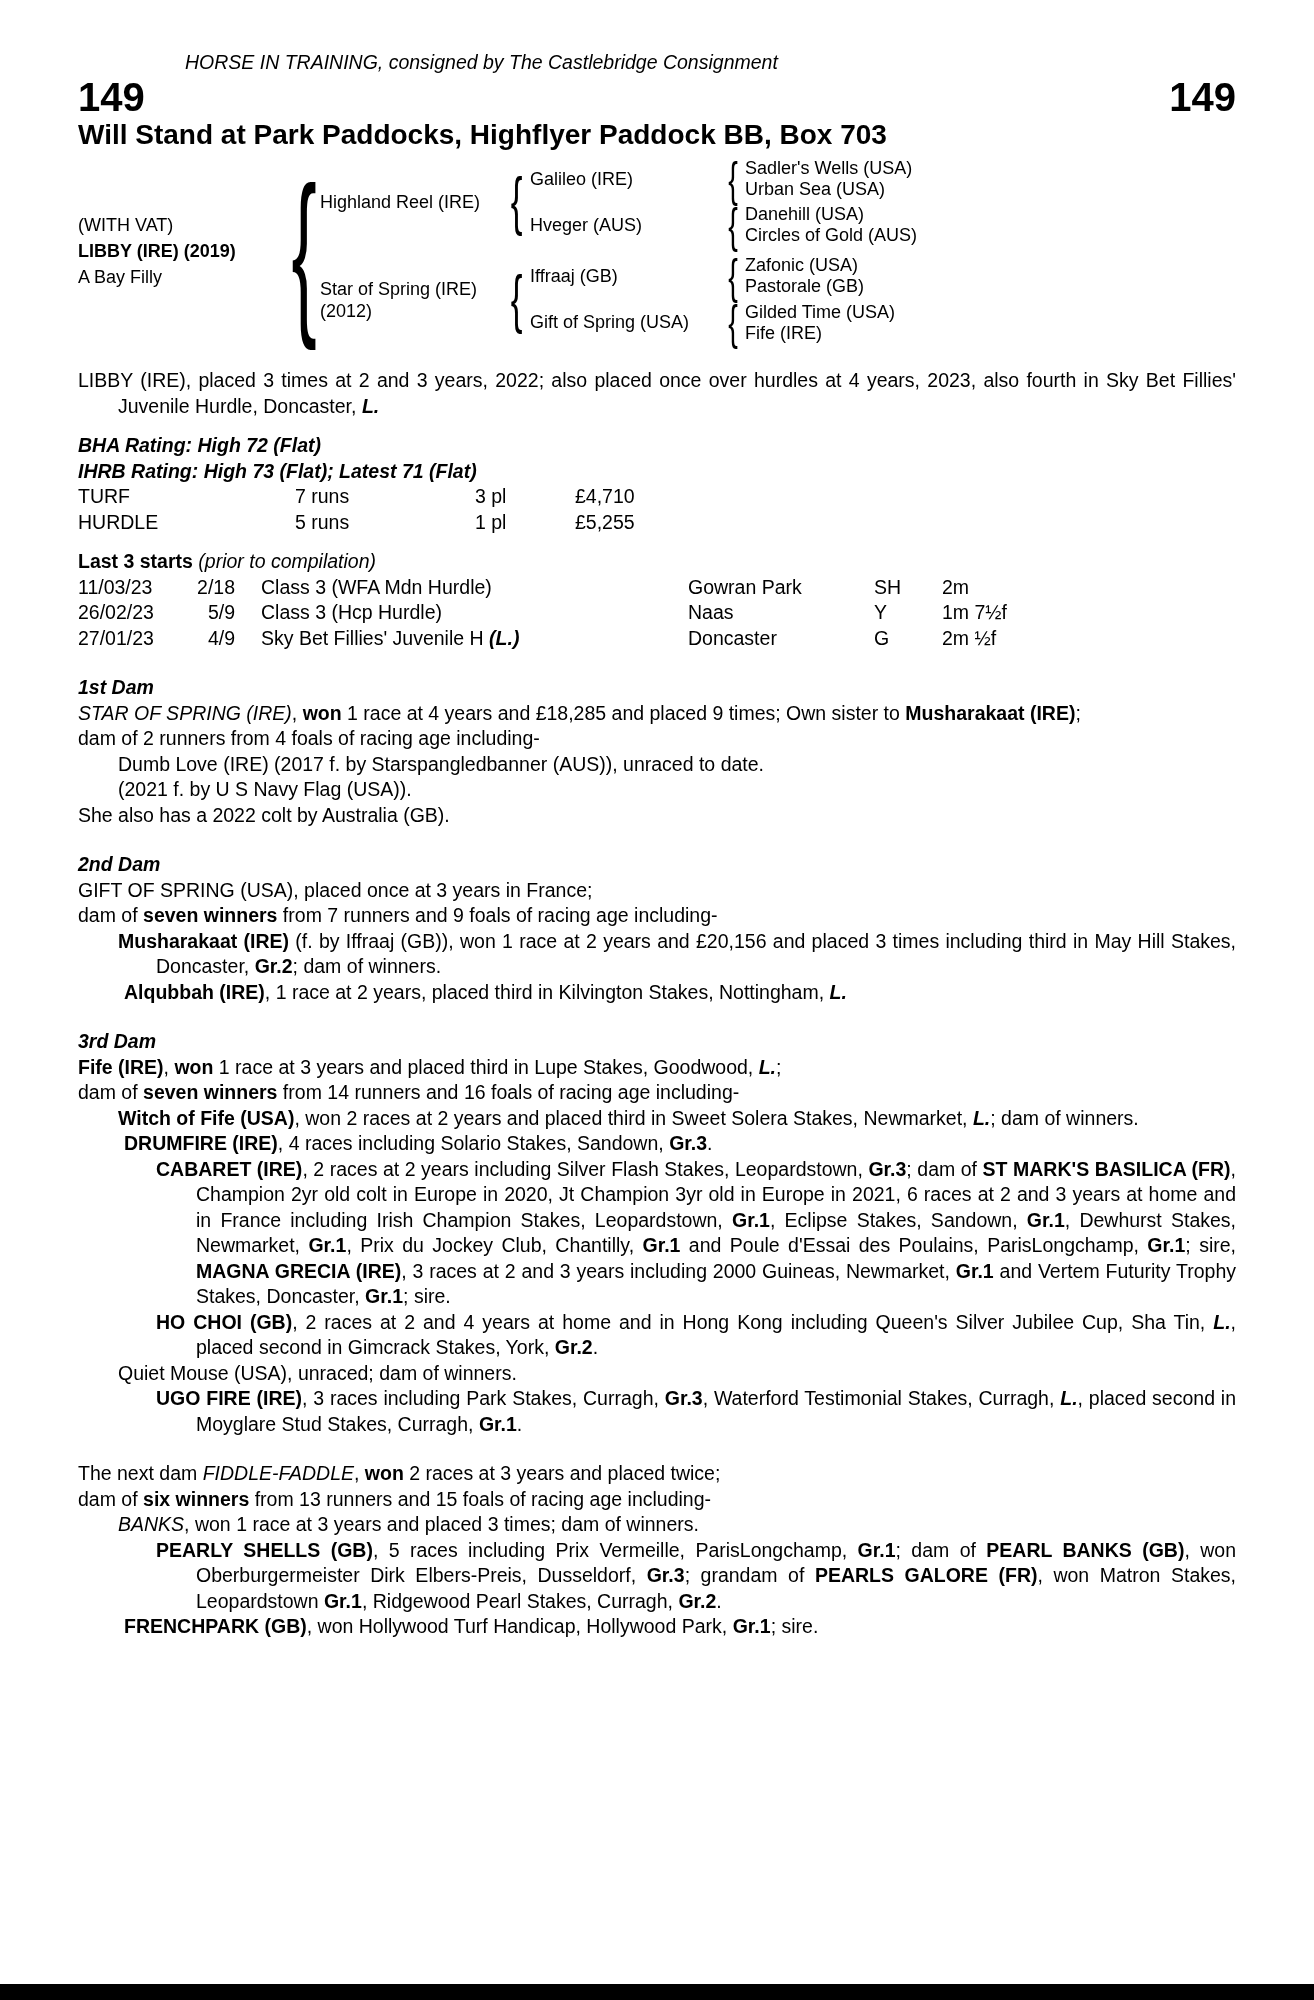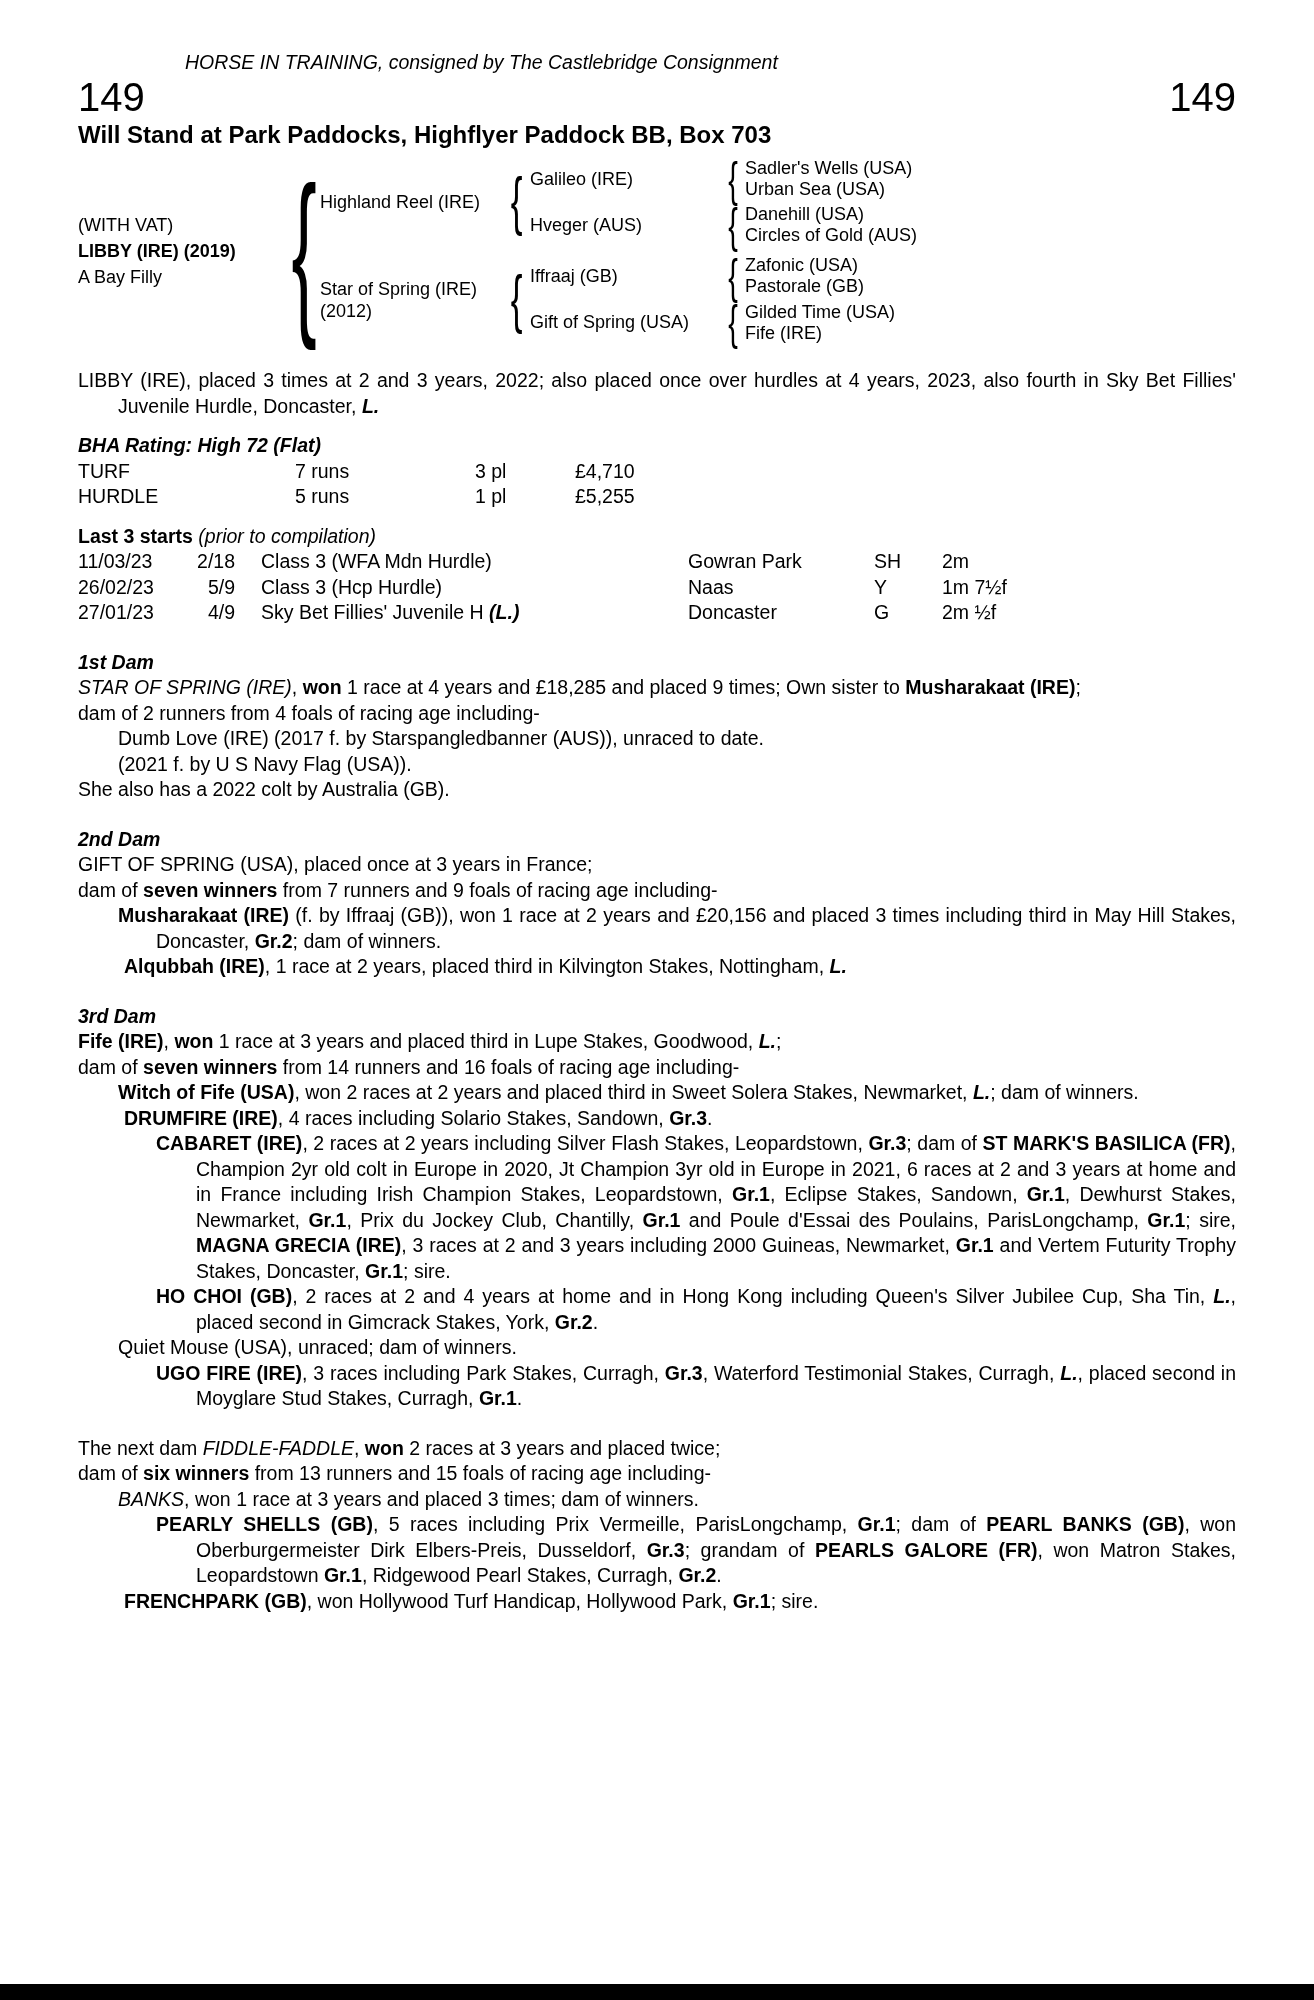--- a/index.html
+++ b/index.html
@@ -17,22 +17,22 @@
   .h0{padding-left:40px;text-indent:-40px;}
   .i1{margin-left:40px;}
   .i1h{margin-left:40px;padding-left:38px;text-indent:-38px;}
   .i2{margin-left:46px;}
   .i2h{margin-left:78px;padding-left:40px;text-indent:-40px;}
   .section{margin-top:24px;}
   .tight{margin-top:14px;}
 
   .consign{font-style:italic;padding-left:107px;line-height:24px;}
   .lot-row{display:flex;justify-content:space-between;align-items:flex-start;margin-top:2px;}
-  .lot{font-size:40px;font-weight:400;line-height:1.05;}
-  .stand{font-weight:700;font-size:24px;margin-top:4px;}
+  .lot{font-size:40px;font-weight:700;line-height:1.05;}
+  .stand{font-weight:700;font-size:28px;margin-top:4px;}
 
   .ped{display:flex;align-items:center;margin-top:10px;font-size:18px;}
   .ped-root{width:210px;line-height:26px;}
   .ped-name{font-weight:700;}
   .gcol{display:flex;flex-direction:column;}
   .gitem{display:flex;align-items:center;}
   .g1col > .gitem + .gitem{margin-top:8px;}
   .g2col > .gitem + .gitem{margin-top:3px;}
   .g1-name{width:184px;line-height:22px;}
   .g2-name{width:191px;}
@@ -142,20 +142,21 @@
       </div>
     </div>
   </div>
 
   <div class="section">
     <p class="h0 just"><span>LIBBY (IRE), placed 3 times at 2 and 3 years, 2022; also placed once over hurdles at 4 years, 2023, also fourth in Sky Bet Fillies' Juvenile Hurdle, Doncaster, </span><span class="b i">L.</span></p>
   </div>
 
   <div class="section tight">
     <p class="bold">BHA Rating: High 72 (Flat)</p>
+    <p class="bold">IHRB Rating: High 73 (Flat); Latest 71 (Flat)</p>
     <div class="rec-row">
       <div class="rec-surface">TURF</div>
       <div class="rec-runs">7 runs</div>
       <div class="rec-pl">3 pl</div>
       <div class="rec-money">£4,710</div>
     </div>
     <div class="rec-row">
       <div class="rec-surface">HURDLE</div>
       <div class="rec-runs">5 runs</div>
       <div class="rec-pl">1 pl</div>

